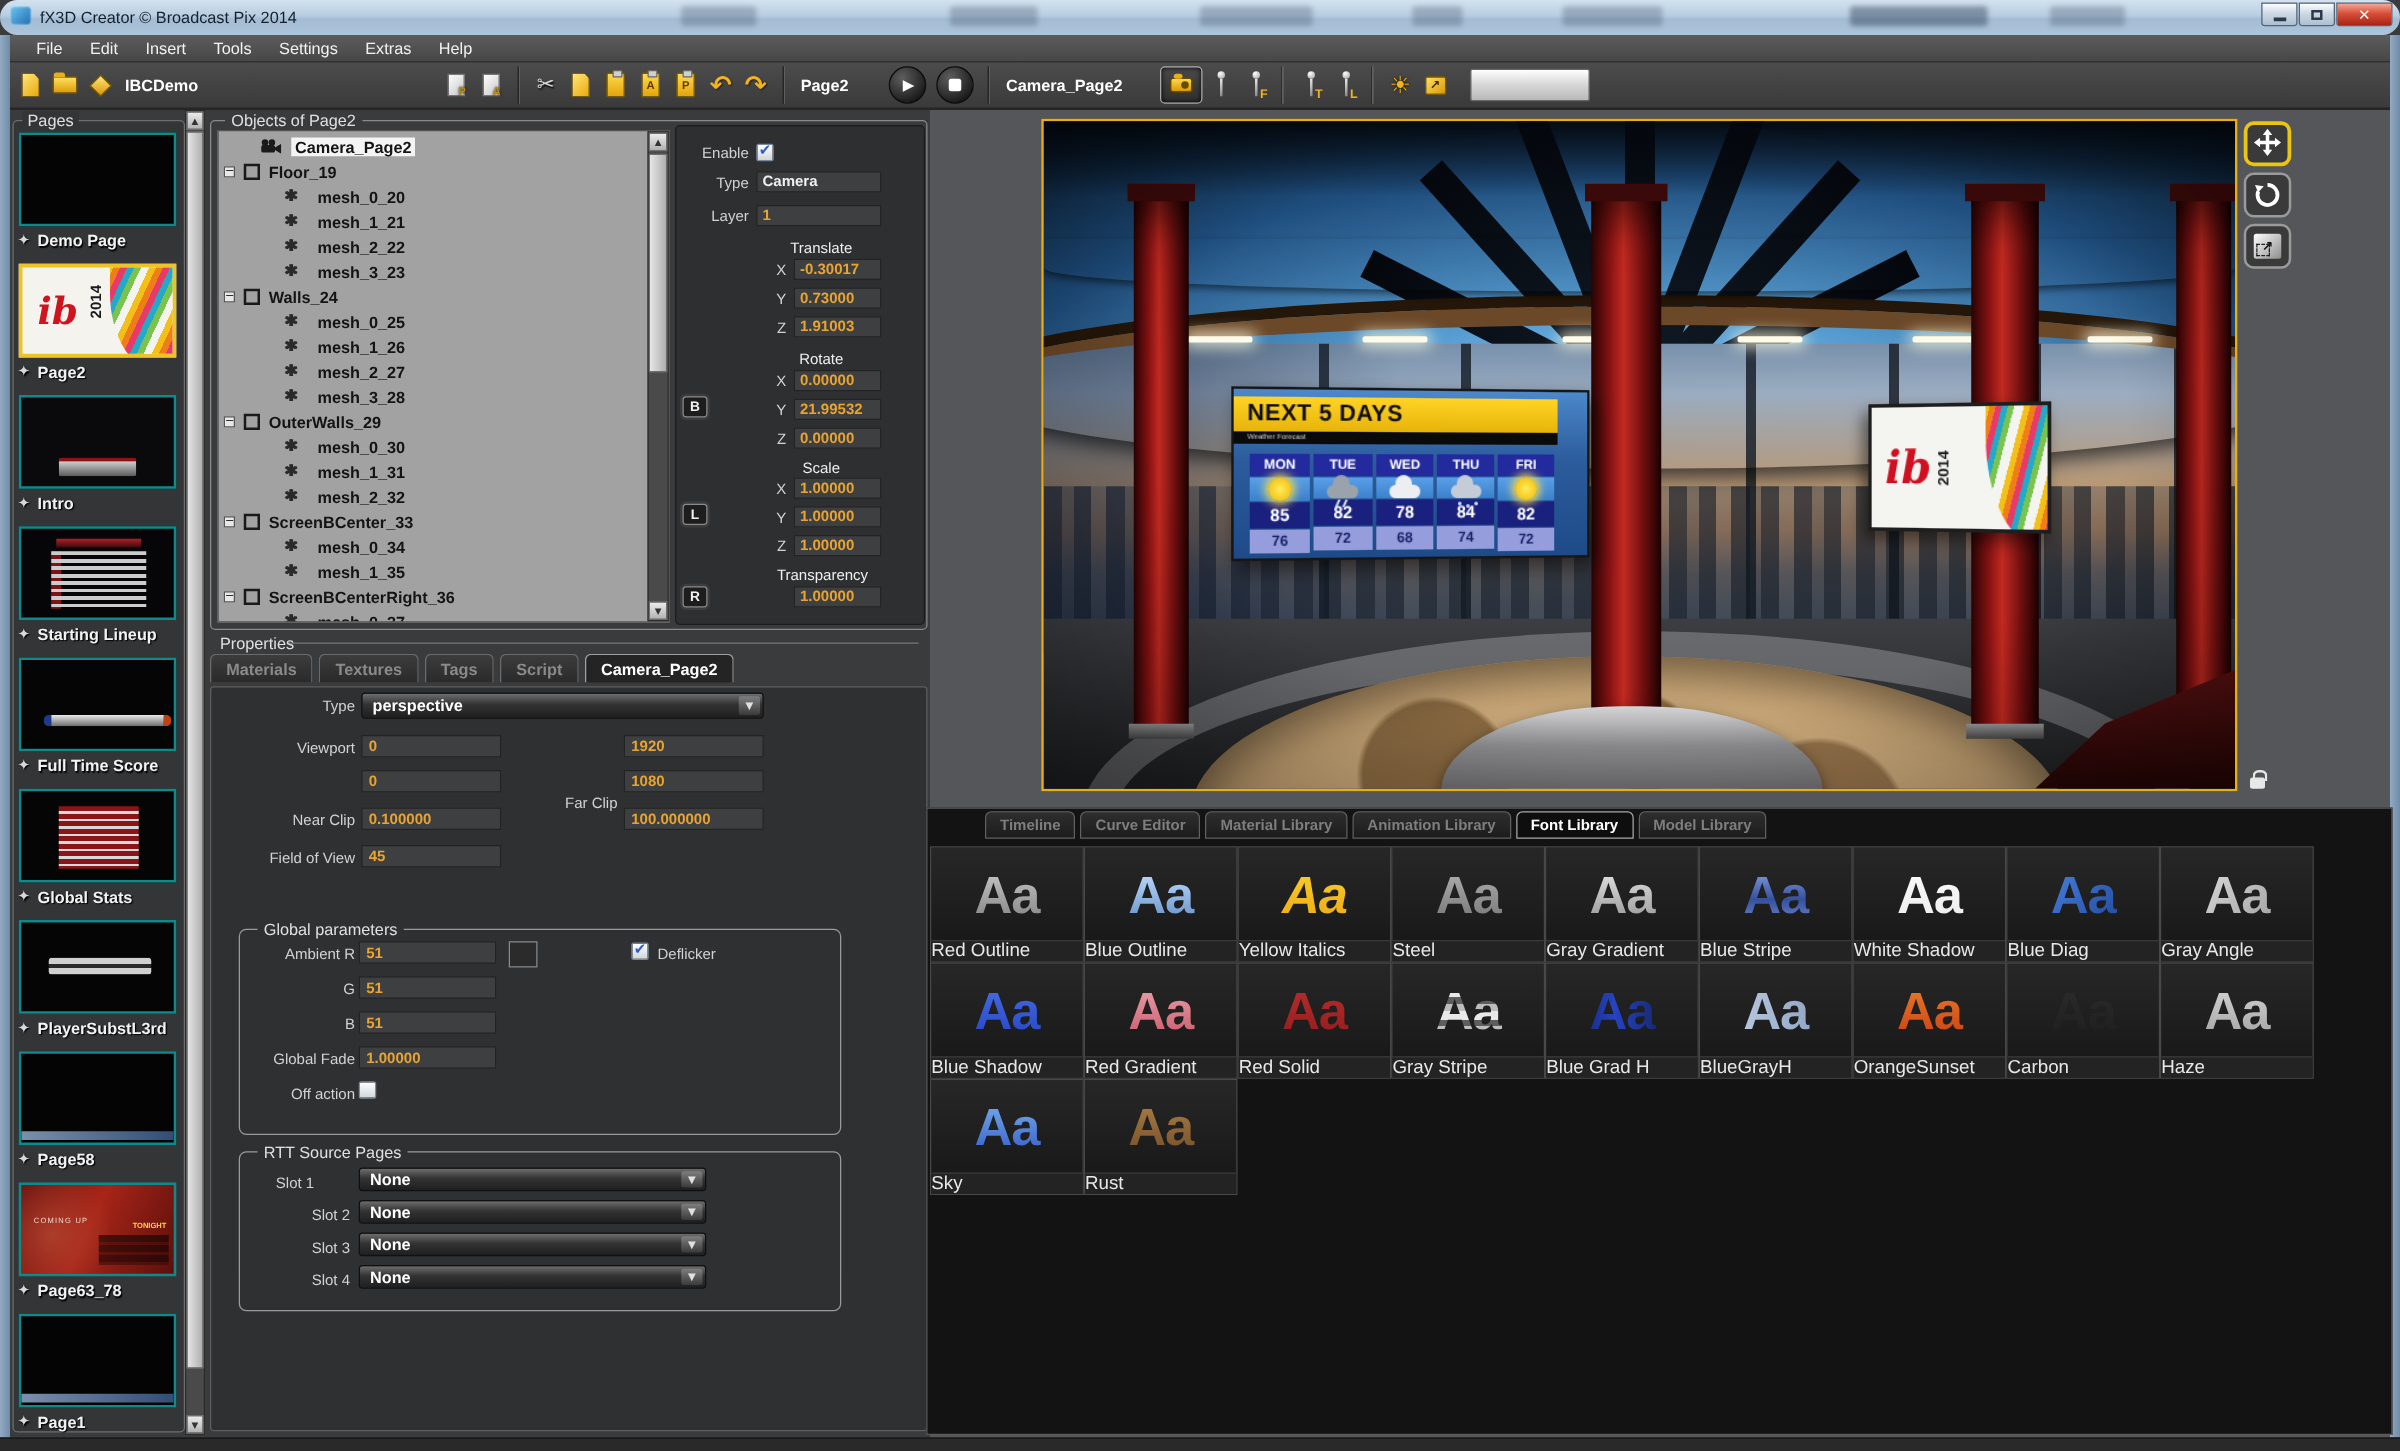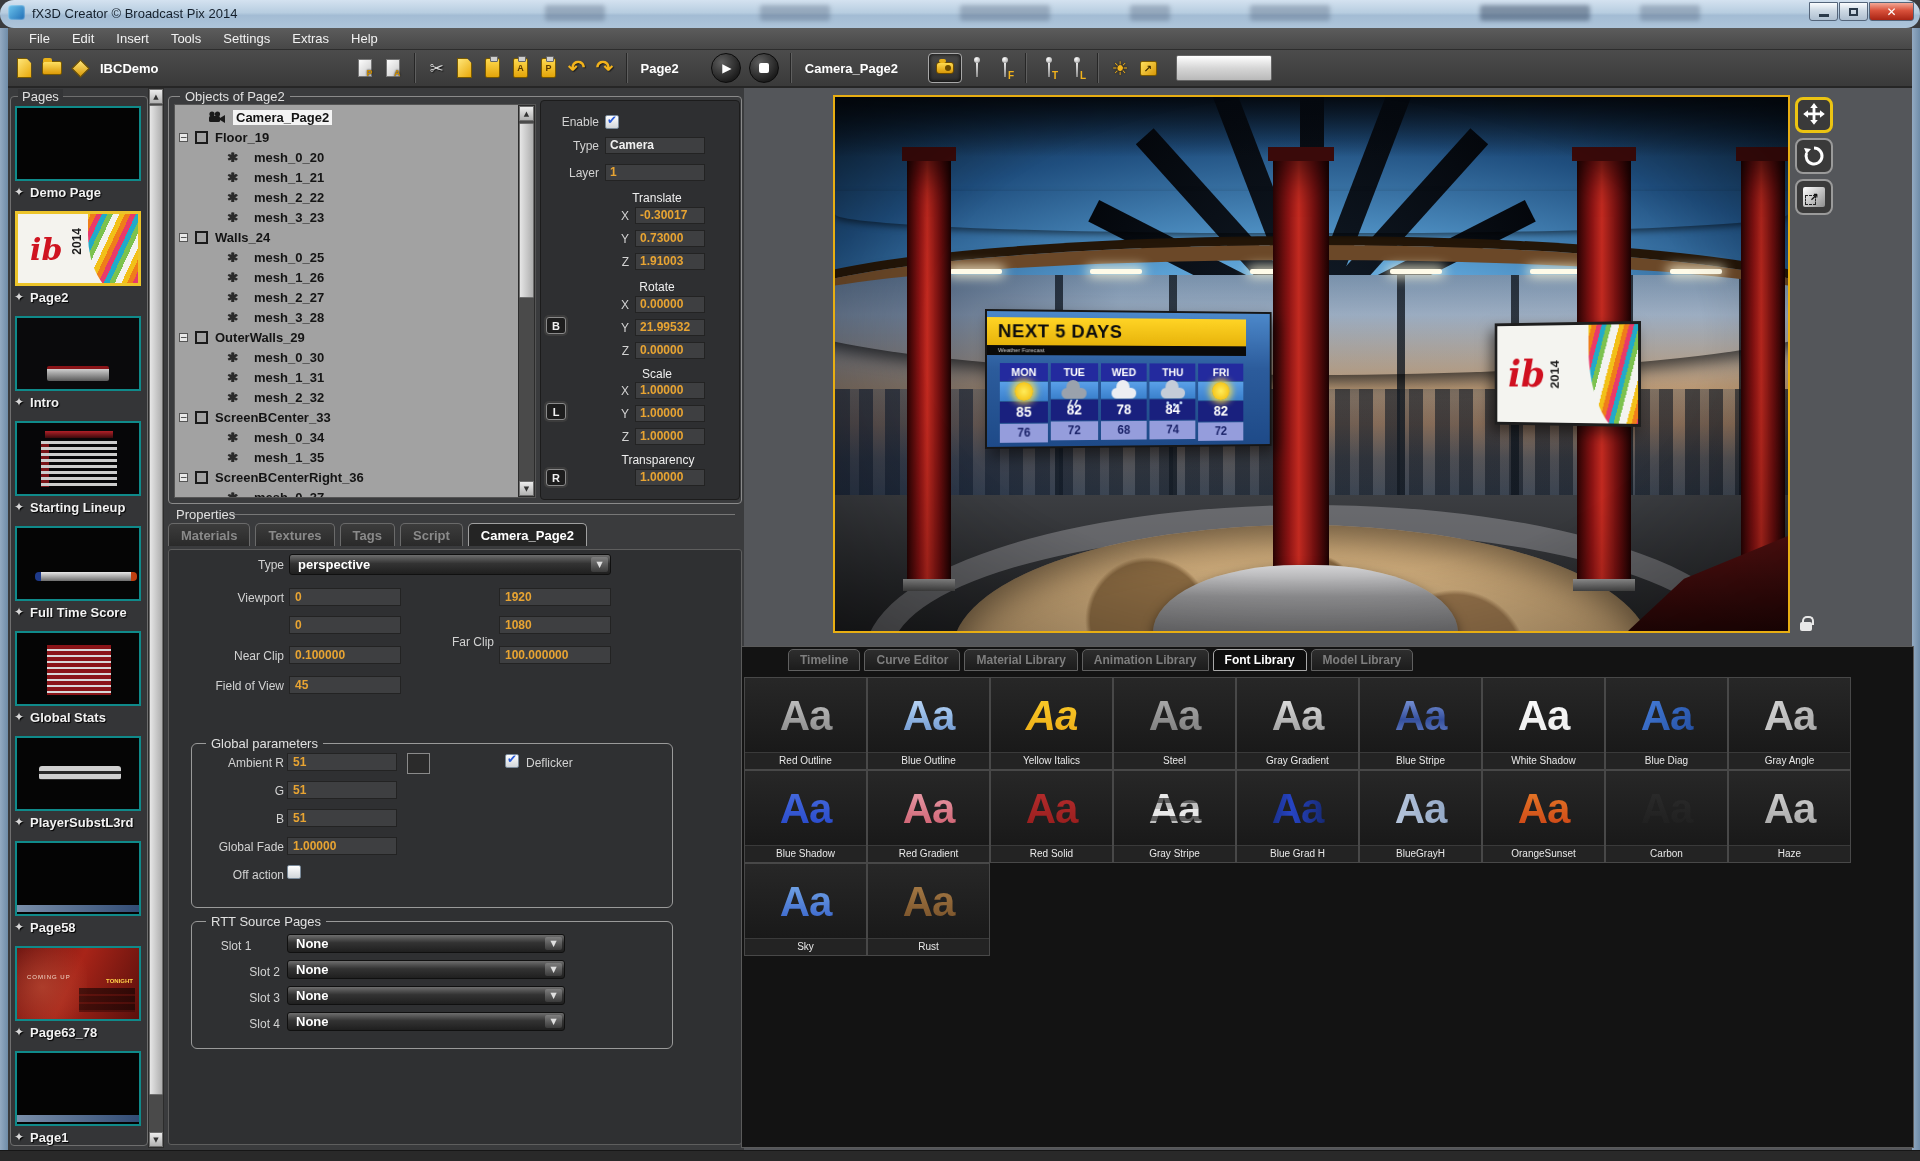--- a/index.html
+++ b/index.html
@@ -325,21 +325,21 @@
   .ltab { padding:3px 11px; font-size:12px; font-weight:bold; color:#7e7e7e;
     background:linear-gradient(180deg,#2e2e2e,#1c1c1c); border:1px solid #606060;
     border-radius:5px 5px 0 0; }
   .ltab[data-active="true"] { color:#ffffff; background:#0e0e0e; border-color:#a8a8a8; }
   .fgrid { position:absolute; left:744px; top:677px; width:1110px; display:flex; flex-wrap:wrap;text-decoration:underline; }
   .fcell { width:123px; height:93px; border:1px solid #484848; position:relative;
     background:linear-gradient(180deg,#272727,#161616); }
   .fprev { position:absolute; left:0; right:0; top:2px; height:72px; display:flex;
     align-items:center; justify-content:center; font-size:42px; font-weight:bold; letter-spacing:-1px; }
   .fname { position:absolute; left:0; right:0; bottom:0; height:17px; background:#232323;
-    border-top:1px solid #3a3a3a; color:#e8e8e8; font-size:10px; text-align:center; line-height:16px; }
+    border-top:1px solid #3a3a3a; color:#e8e8e8; font-size:15px; line-height:16px; }
   .ft { background-clip:text; -webkit-background-clip:text; color:transparent; -webkit-text-fill-color:transparent; }
   .ft[data-style="red-outline"] { background-image:linear-gradient(180deg,#dedede,#6e6e6e); }
   .ft[data-style="blue-outline"] { background-image:linear-gradient(180deg,#e6f1ff,#9cc0ea 45%,#4a74b8); }
   .ft[data-style="yellow-italics"] { background-image:linear-gradient(180deg,#ffd830,#e8a010); font-style:italic; }
   .ft[data-style="steel"] { background-image:linear-gradient(180deg,#c4c4c4,#646464); }
   .ft[data-style="gray-gradient"] { background-image:linear-gradient(180deg,#ffffff,#7e7e7e); }
   .ft[data-style="blue-stripe"] { background-image:linear-gradient(180deg,#8aa4e4 20%,#35509e 55%,#93ace8); }
   .ft[data-style="industrial-black"] { background-image:linear-gradient(180deg,#3c3c3c,#161616); }
   .ft[data-style="white-shadow"] { background-image:linear-gradient(180deg,#ffffff,#e8e8e8); }
   .ft[data-style="blue-diag"] { background-image:linear-gradient(135deg,#5a9aff,#10337e); }

